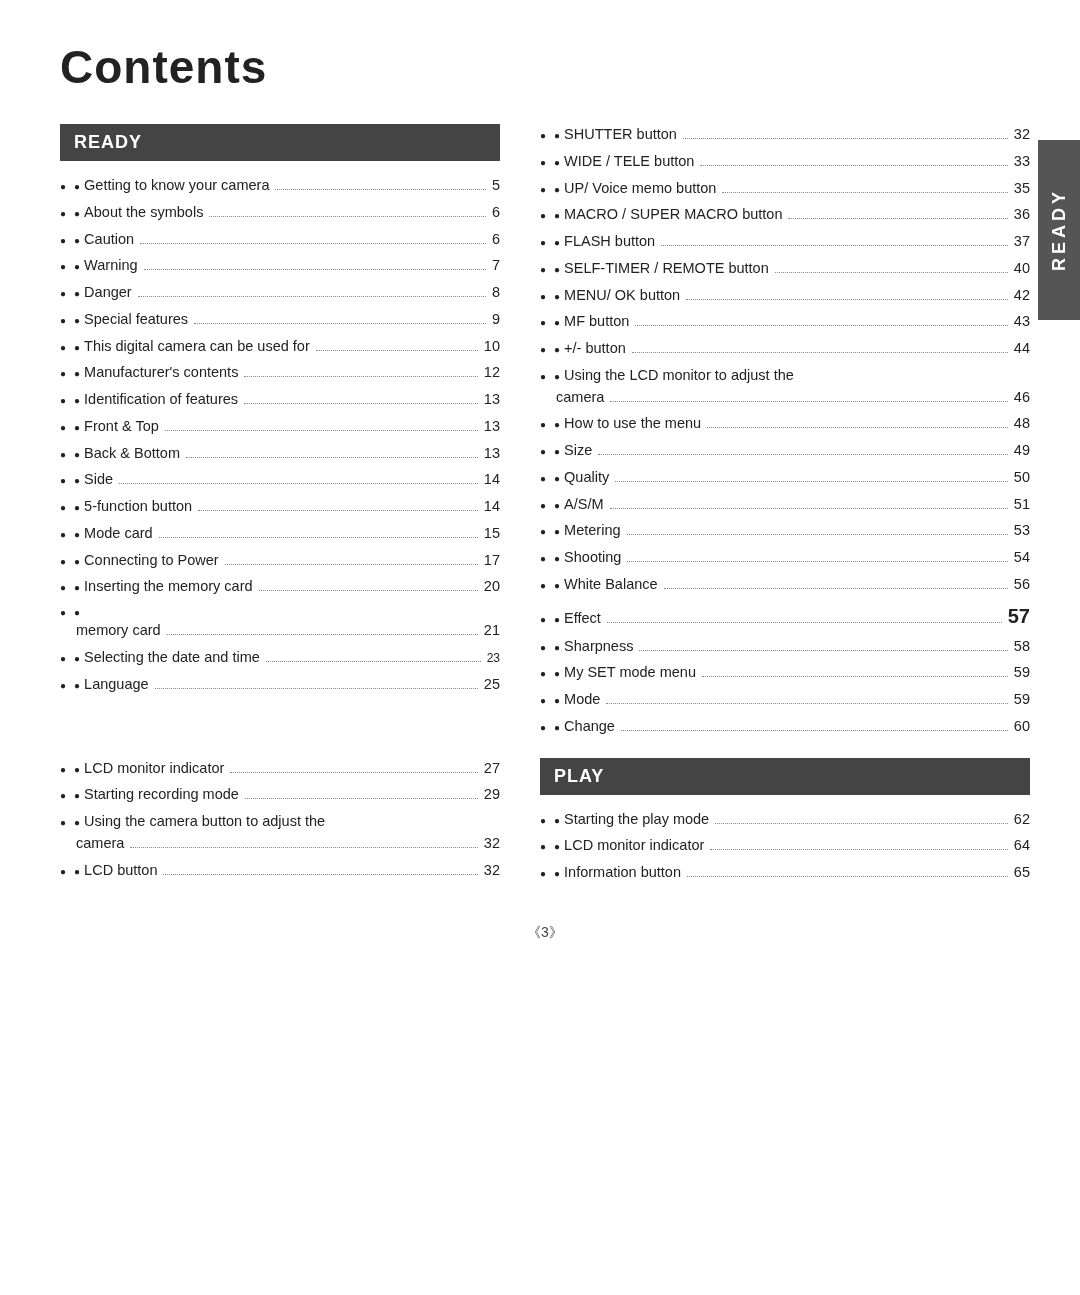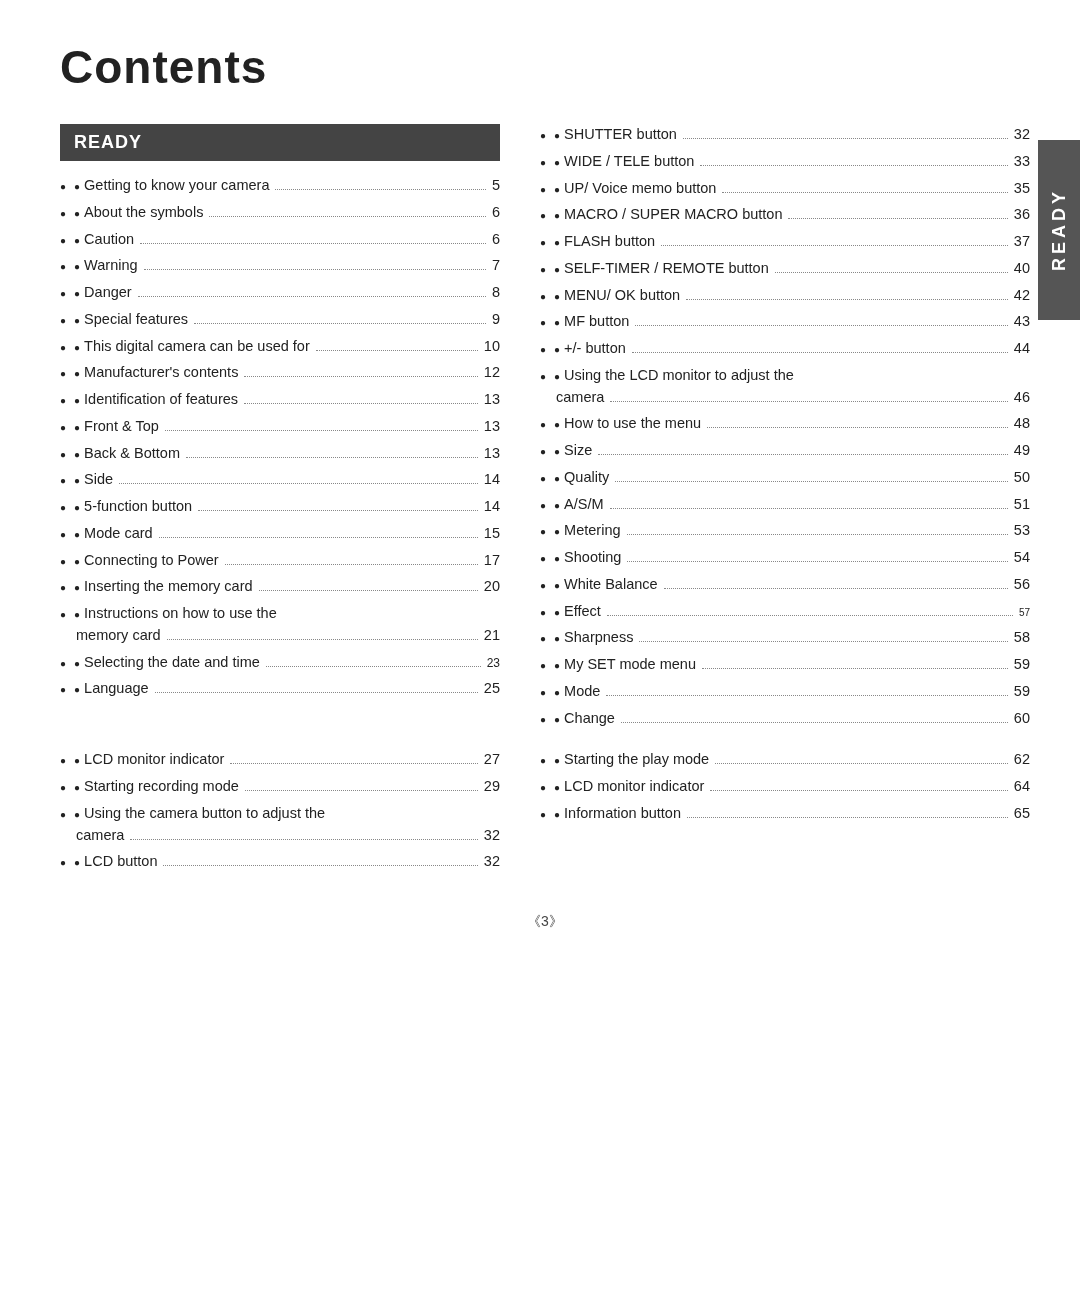--- a/index.html
+++ b/index.html
@@ -232,21 +232,20 @@
             <span style="font-size: 14.5px; white-space: nowrap;">17</span>
           </li>
           <li style="display: flex; align-items: baseline;">
             <span style="font-size: 10px; margin-right: 4px; flex-shrink: 0;">● </span>
             <span>Inserting the memory card</span>
             <span style="flex: 1 1 0%; border-bottom: 1px dotted rgb(136, 136, 136); margin: 0px 6px 3px;"></span>
             <span style="font-size: 14.5px; white-space: nowrap;">20</span>
           </li>
           <li style="flex-wrap: wrap; display: flex; align-items: baseline;">
             <span style="font-size: 10px; margin-right: 4px; flex-shrink: 0;">● </span>
-            <span style="flex: 1 1 0%;">Instructions on how to use the</span>
             <div style="width: 100%; display: flex; align-items: baseline; padding-left: 16px;">
               <span>memory card</span>
               <span style="flex: 1 1 0%; border-bottom: 1px dotted rgb(136, 136, 136); margin: 0px 6px 3px;"></span>
               <span style="font-size: 14.5px; white-space: nowrap;">21</span>
             </div>
           </li>
           <li style="display: flex; align-items: baseline;">
             <span style="font-size: 10px; margin-right: 4px; flex-shrink: 0;">● </span>
             <span>Selecting the date and time</span>
             <span style="flex: 1 1 0%; border-bottom: 1px dotted rgb(136, 136, 136); margin: 0px 6px 3px;"></span>
@@ -365,21 +364,21 @@
           <li style="display: flex; align-items: baseline;">
             <span style="font-size: 10px; margin-right: 4px; flex-shrink: 0;">● </span>
             <span>White Balance</span>
             <span style="flex: 1 1 0%; border-bottom: 1px dotted rgb(136, 136, 136); margin: 0px 6px 3px;"></span>
             <span style="font-size: 14.5px; white-space: nowrap;">56</span>
           </li>
           <li style="display: flex; align-items: baseline;">
             <span style="font-size: 10px; margin-right: 4px; flex-shrink: 0;">● </span>
             <span>Effect</span>
             <span style="flex: 1 1 0%; border-bottom: 1px dotted rgb(136, 136, 136); margin: 0px 6px 3px;"></span>
-            <span style="font-size: 10px; white-space: nowrap;">57</span>
+            <span style="font-size: 20px; white-space: nowrap; font-weight: bold;">57</span>
           </li>
           <li style="display: flex; align-items: baseline;">
             <span style="font-size: 10px; margin-right: 4px; flex-shrink: 0;">● </span>
             <span>Sharpness</span>
             <span style="flex: 1 1 0%; border-bottom: 1px dotted rgb(136, 136, 136); margin: 0px 6px 3px;"></span>
             <span style="font-size: 14.5px; white-space: nowrap;">58</span>
           </li>
           <li style="display: flex; align-items: baseline;">
             <span style="font-size: 10px; margin-right: 4px; flex-shrink: 0;">● </span>
             <span>My SET mode menu</span>
@@ -428,20 +427,21 @@
           </li>
           <li style="display: flex; align-items: baseline;">
             <span style="font-size: 10px; margin-right: 4px; flex-shrink: 0;">● </span>
             <span>LCD button</span>
             <span style="flex: 1 1 0%; border-bottom: 1px dotted rgb(136, 136, 136); margin: 0px 6px 3px;"></span>
             <span style="font-size: 14.5px; white-space: nowrap;">32</span>
           </li>
         </ul>
     </div>
     <div class="bottom-right">
+      <div class="section-header">PLAY</div>
       <ul class="toc-list" id="play-list">
       <li style="display: flex; align-items: baseline;">
             <span style="font-size: 10px; margin-right: 4px; flex-shrink: 0;">● </span>
             <span>Starting the play mode</span>
             <span style="flex: 1 1 0%; border-bottom: 1px dotted rgb(136, 136, 136); margin: 0px 6px 3px;"></span>
             <span style="font-size: 14.5px; white-space: nowrap;">62</span>
           </li>
           <li style="display: flex; align-items: baseline;">
             <span style="font-size: 10px; margin-right: 4px; flex-shrink: 0;">● </span>
             <span>LCD monitor indicator</span>

